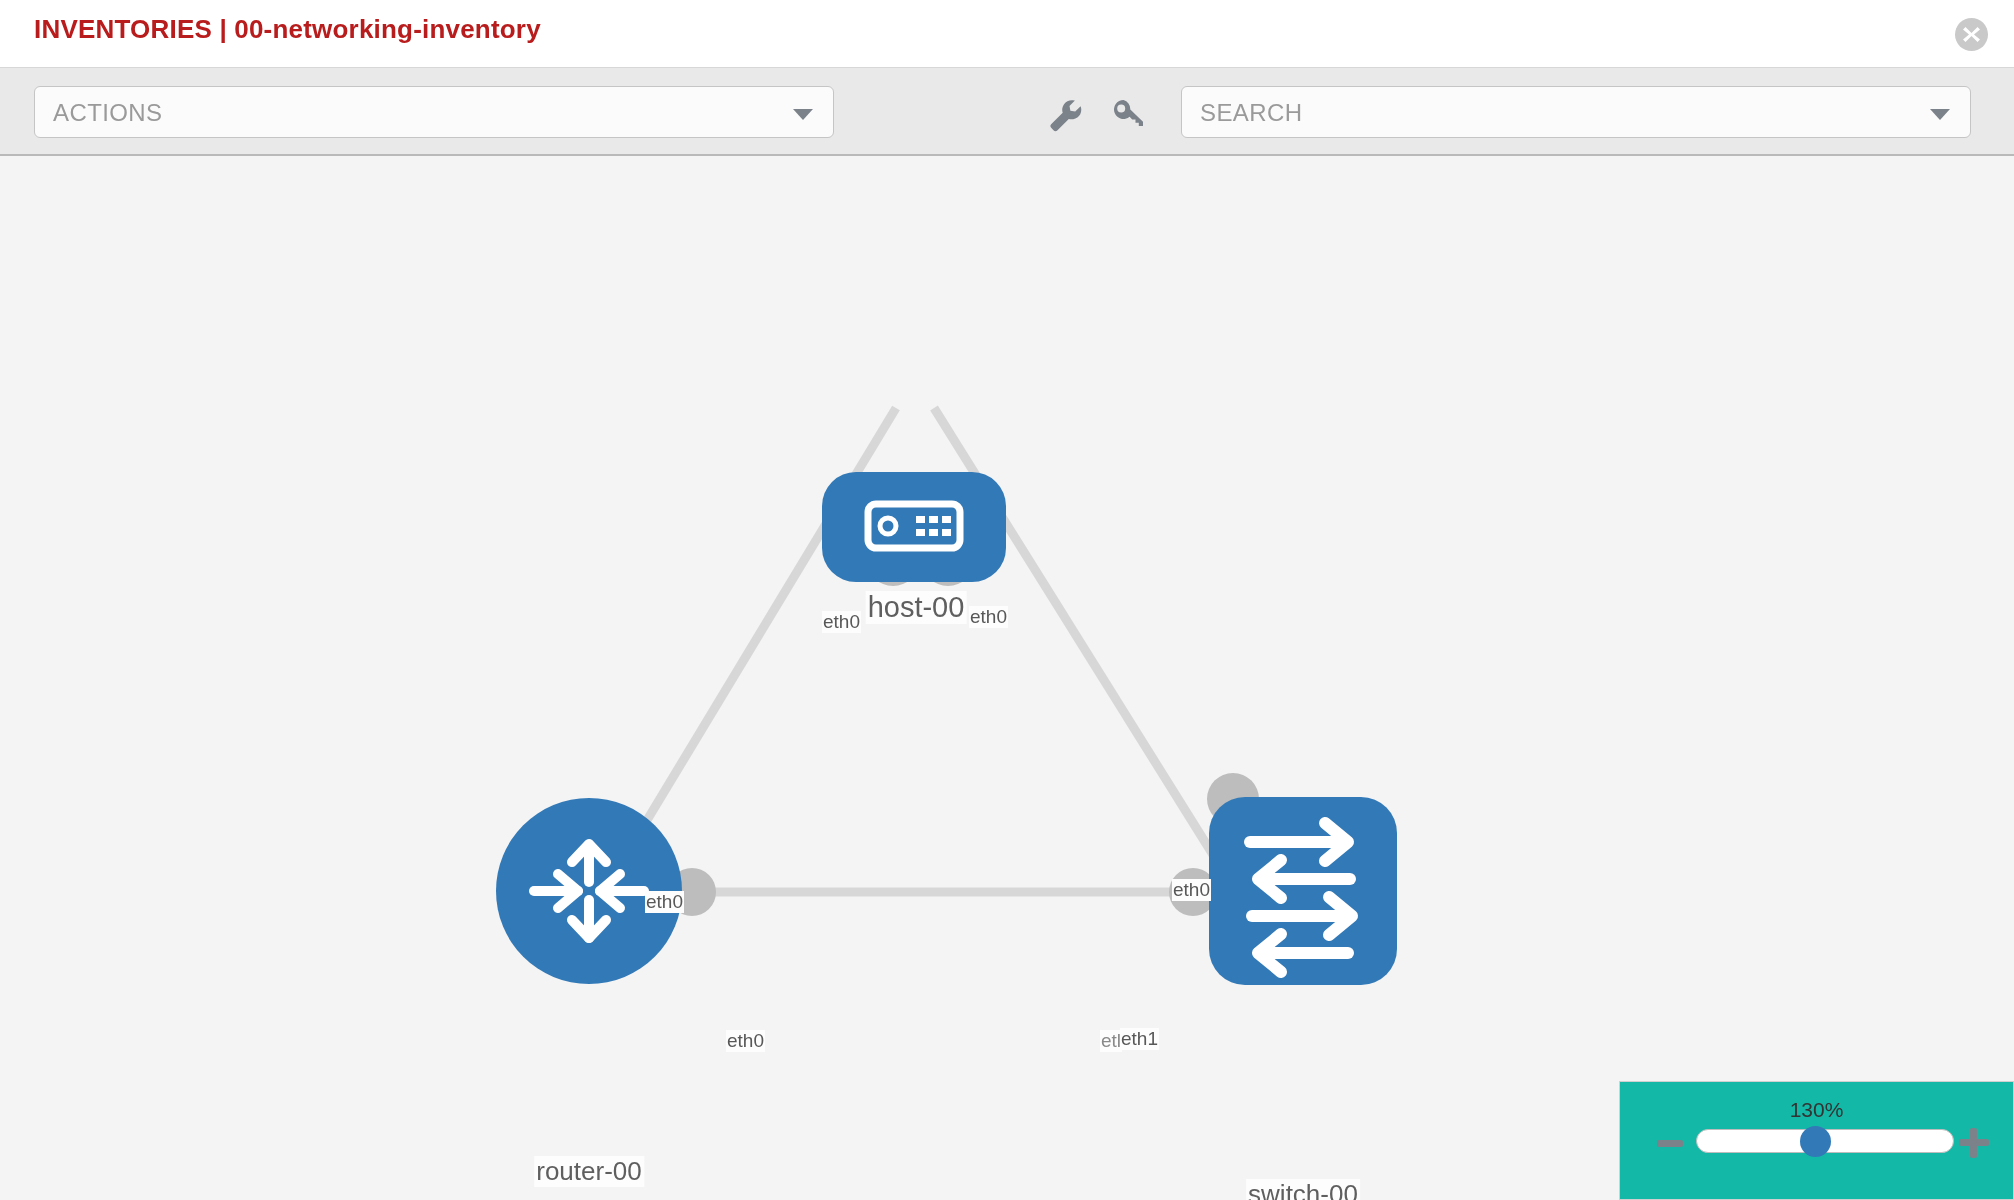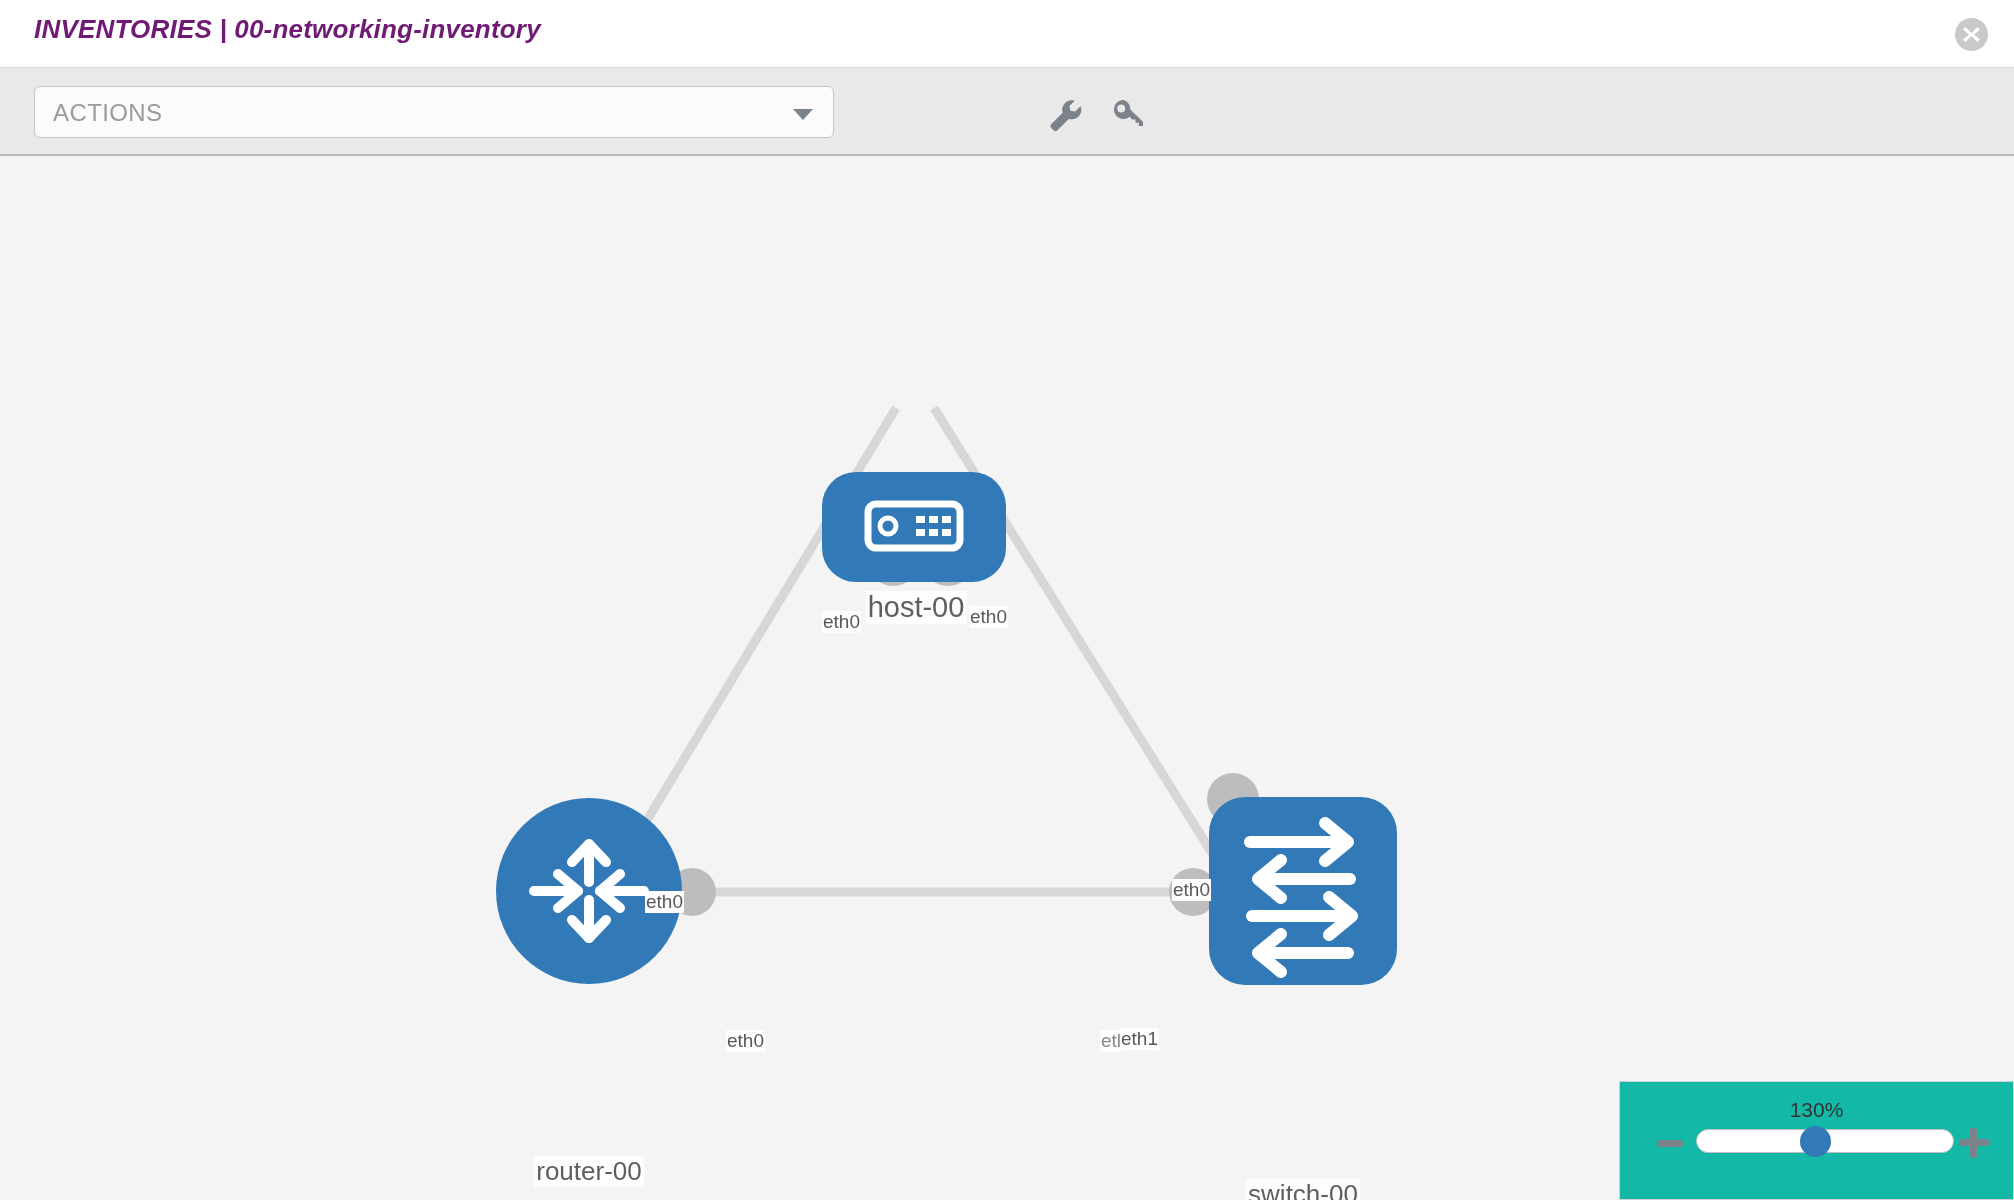--- a/index.html
+++ b/index.html
@@ -13,24 +13,23 @@
   
   .header {
     position: absolute; left: 0; top: 0;
     width: 2014px; height: 68px;
     background: #ffffff;
     border-bottom: 1px solid #d7d7d7;
   }
   .header-title {
     position: absolute; left: 34px; top: 14px;
     font-size: 26px; font-weight: bold;
-    color: #701a75;
+    color: #b91c1c;
     letter-spacing: 0.2px;
     white-space: nowrap;
-    font-style: italic;
   }
   .close-btn {
     position: absolute; right: 26px; top: 18px;
     width: 33px; height: 33px; border-radius: 50%;
     background: #c9c9c9;
     cursor: pointer;
   }
   .close-btn svg { display: block; }
 
   
@@ -160,20 +159,24 @@
       <path d="M25.8 4.2 a9.6 9.6 0 0 0 -9.1 12.6 L5.4 28.1 a2.8 2.8 0 0 0 0 4 l2.1 2.1 a2.8 2.8 0 0 0 4 0 L22.8 22.9 a9.6 9.6 0 0 0 12.5 -9.1 a9.6 9.6 0 0 0 -0.7 -3.6 l-5.4 5.4 l-4.8 -0.9 l-0.9 -4.8 l5.4 -5.4 a9.6 9.6 0 0 0 -3.1 -0.3 Z" fill="#7b828a"></path>
     </svg>
   </div>
 
   <div class="tool-icon key-icon">
     <svg width="36" height="36" viewBox="0 0 36 36">
       <path d="M13.5 4 a9.5 9.5 0 1 0 6.1 16.8 l2.6 2.6 l3.3 0 l0 3.3 l3.3 0 l0 3.3 l4.2 0 l0 -4.2 L20.3 13.4 A9.5 9.5 0 0 0 13.5 4 Z M11.2 8.6 a4 4 0 1 1 0 8 a4 4 0 0 1 0 -8 Z" fill="#7b828a"></path>
     </svg>
   </div>
 
+  <div class="select-box search-select">
+    <span class="select-label">SEARCH</span>
+    <span class="caret"></span>
+  </div>
 </div>
 
 <div class="canvas">
 
   <svg class="topology-svg" width="2014" height="1044">
     <defs>
       <clipPath id="hostClip">
           <rect x="822" y="316" width="184" height="110"></rect>
         </clipPath>
     </defs>

